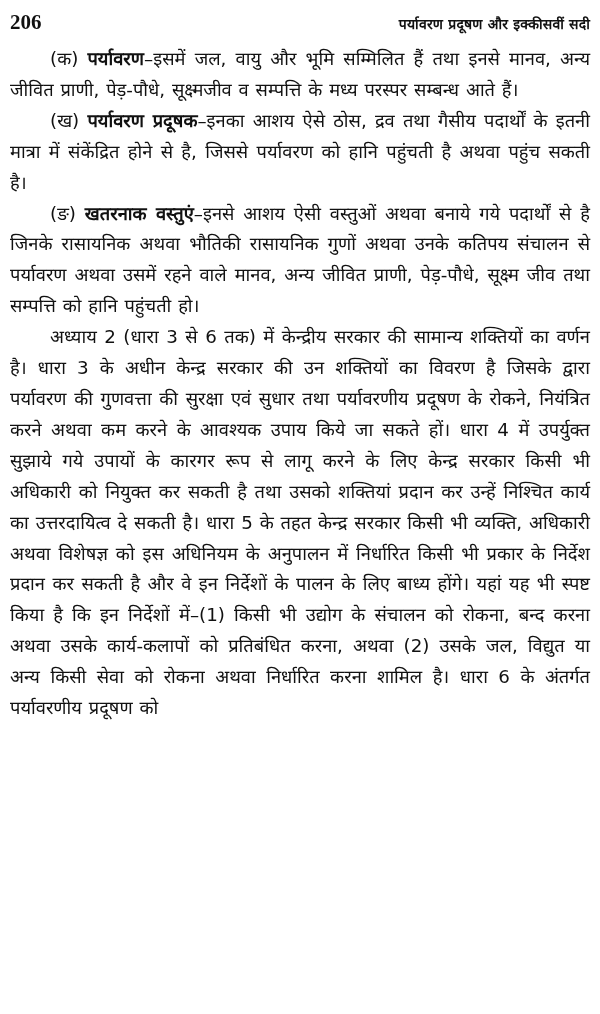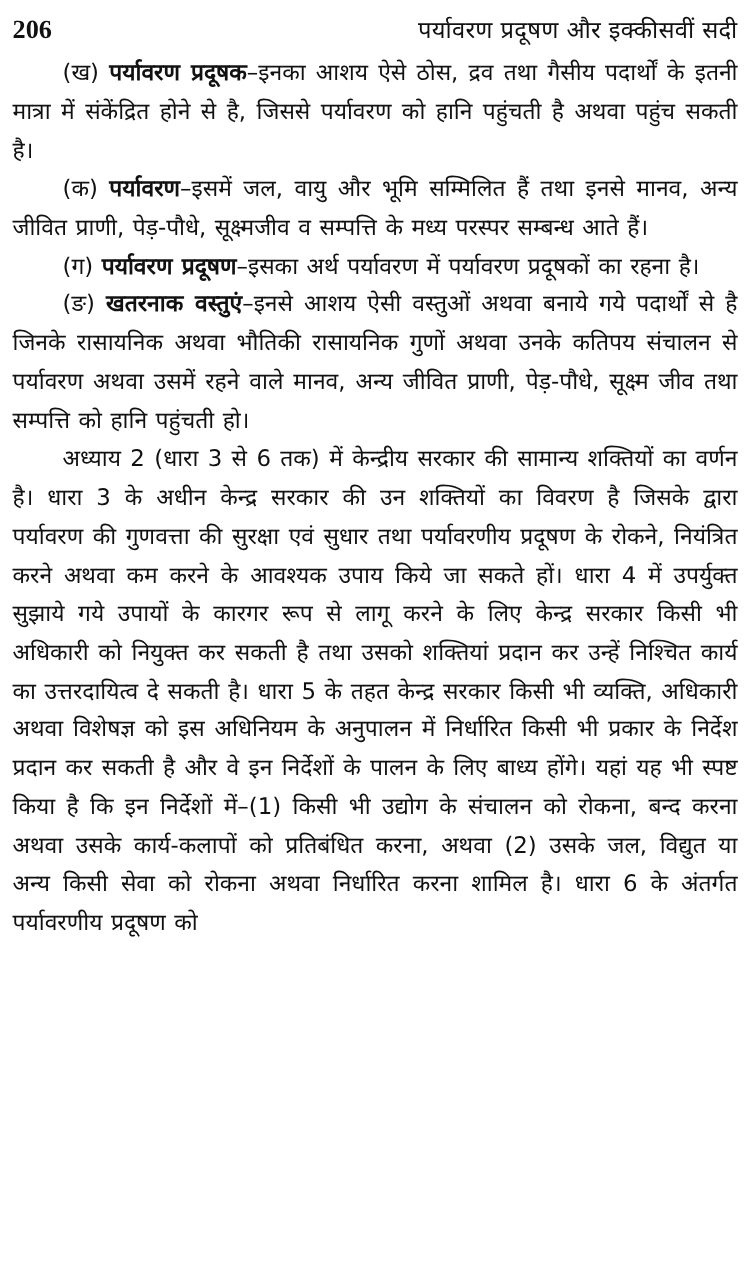--- a/index.html
+++ b/index.html
@@ -24,22 +24,22 @@
     align-items: baseline;
     height: 30px;
     margin-bottom: 4px;
   }
   .page-number {
     font-family: "Liberation Serif", "DejaVu Serif", serif;
     font-weight: bold;
     font-size: 21px;
   }
   .running-title {
-    font-weight: normal;
-    font-size: 19px;
+    font-weight: bold;
+    font-size: 14px;
     letter-spacing: 0.2px;
   }
   .para {
     margin: 0;
     font-size: 18.3px;
     line-height: 30.9px;
     text-align: justify;
     text-align-last: left;
     text-indent: 40px;
     word-spacing: 1px;
@@ -52,25 +52,24 @@
 <body>
 
 <div class="page">
 
   <div class="running-header">
     <span class="page-number">206</span>
     <span class="running-title">पर्यावरण प्रदूषण और इक्कीसवीं सदी</span>
   </div>
 
   <div>
+    <p class="para"><span>(क)</span> <span class="term">पर्यावरण</span><span>–इसमें जल, वायु और भूमि सम्मिलित हैं तथा इनसे मानव, अन्य जीवित प्राणी, पेड़-पौधे, सूक्ष्मजीव व सम्पत्ति के मध्य परस्पर सम्बन्ध आते हैं।</span></p>
+
     <p class="para"><span>(ख)</span> <span class="term">पर्यावरण प्रदूषक</span><span>–इनका आशय ऐसे ठोस, द्रव तथा गैसीय पदार्थों के इतनी मात्रा में संकेंद्रित होने से है, जिससे पर्यावरण को हानि पहुंचती है अथवा पहुंच सकती है।</span></p>
 
-    <p class="para"><span>(क)</span> <span class="term">पर्यावरण</span><span>–इसमें जल, वायु और भूमि सम्मिलित हैं तथा इनसे मानव, अन्य जीवित प्राणी, पेड़-पौधे, सूक्ष्मजीव व सम्पत्ति के मध्य परस्पर सम्बन्ध आते हैं।</span></p>
-
-    <p class="para"><span>(ग)</span> <span class="term">पर्यावरण प्रदूषण</span><span>–इसका अर्थ पर्यावरण में पर्यावरण प्रदूषकों का रहना है।</span></p>
 
 
     <p class="para"><span>(ङ)</span> <span class="term">खतरनाक वस्तुएं</span><span>–इनसे आशय ऐसी वस्तुओं अथवा बनाये गये पदार्थों से है जिनके रासायनिक अथवा भौतिकी रासायनिक गुणों अथवा उनके कतिपय संचालन से पर्यावरण अथवा उसमें रहने वाले मानव, अन्य जीवित प्राणी, पेड़-पौधे, सूक्ष्म जीव तथा सम्पत्ति को हानि पहुंचती हो।</span></p>
 
 
   </div>
 
   <p class="para">अध्याय 2 (धारा 3 से 6 तक) में केन्द्रीय सरकार की सामान्य शक्तियों का वर्णन है। धारा 3 के अधीन केन्द्र सरकार की उन शक्तियों का विवरण है जिसके द्वारा पर्यावरण की गुणवत्ता की सुरक्षा एवं सुधार तथा पर्यावरणीय प्रदूषण के रोकने, नियंत्रित करने अथवा कम करने के आवश्यक उपाय किये जा सकते हों। धारा 4 में उपर्युक्त सुझाये गये उपायों के कारगर रूप से लागू करने के लिए केन्द्र सरकार किसी भी अधिकारी को नियुक्त कर सकती है तथा उसको शक्तियां प्रदान कर उन्हें निश्चित कार्य का उत्तरदायित्व दे सकती है। धारा 5 के तहत केन्द्र सरकार किसी भी व्यक्ति, अधिकारी अथवा विशेषज्ञ को इस अधिनियम के अनुपालन में निर्धारित किसी भी प्रकार के निर्देश प्रदान कर सकती है और वे इन निर्देशों के पालन के लिए बाध्य होंगे। यहां यह भी स्पष्ट किया है कि इन निर्देशों में–(1) किसी भी उद्योग के संचालन को रोकना, बन्द करना अथवा उसके कार्य-कलापों को प्रतिबंधित करना, अथवा (2) उसके जल, विद्युत या अन्य किसी सेवा को रोकना अथवा निर्धारित करना शामिल है। धारा 6 के अंतर्गत पर्यावरणीय प्रदूषण को</p>
 
 </div>

